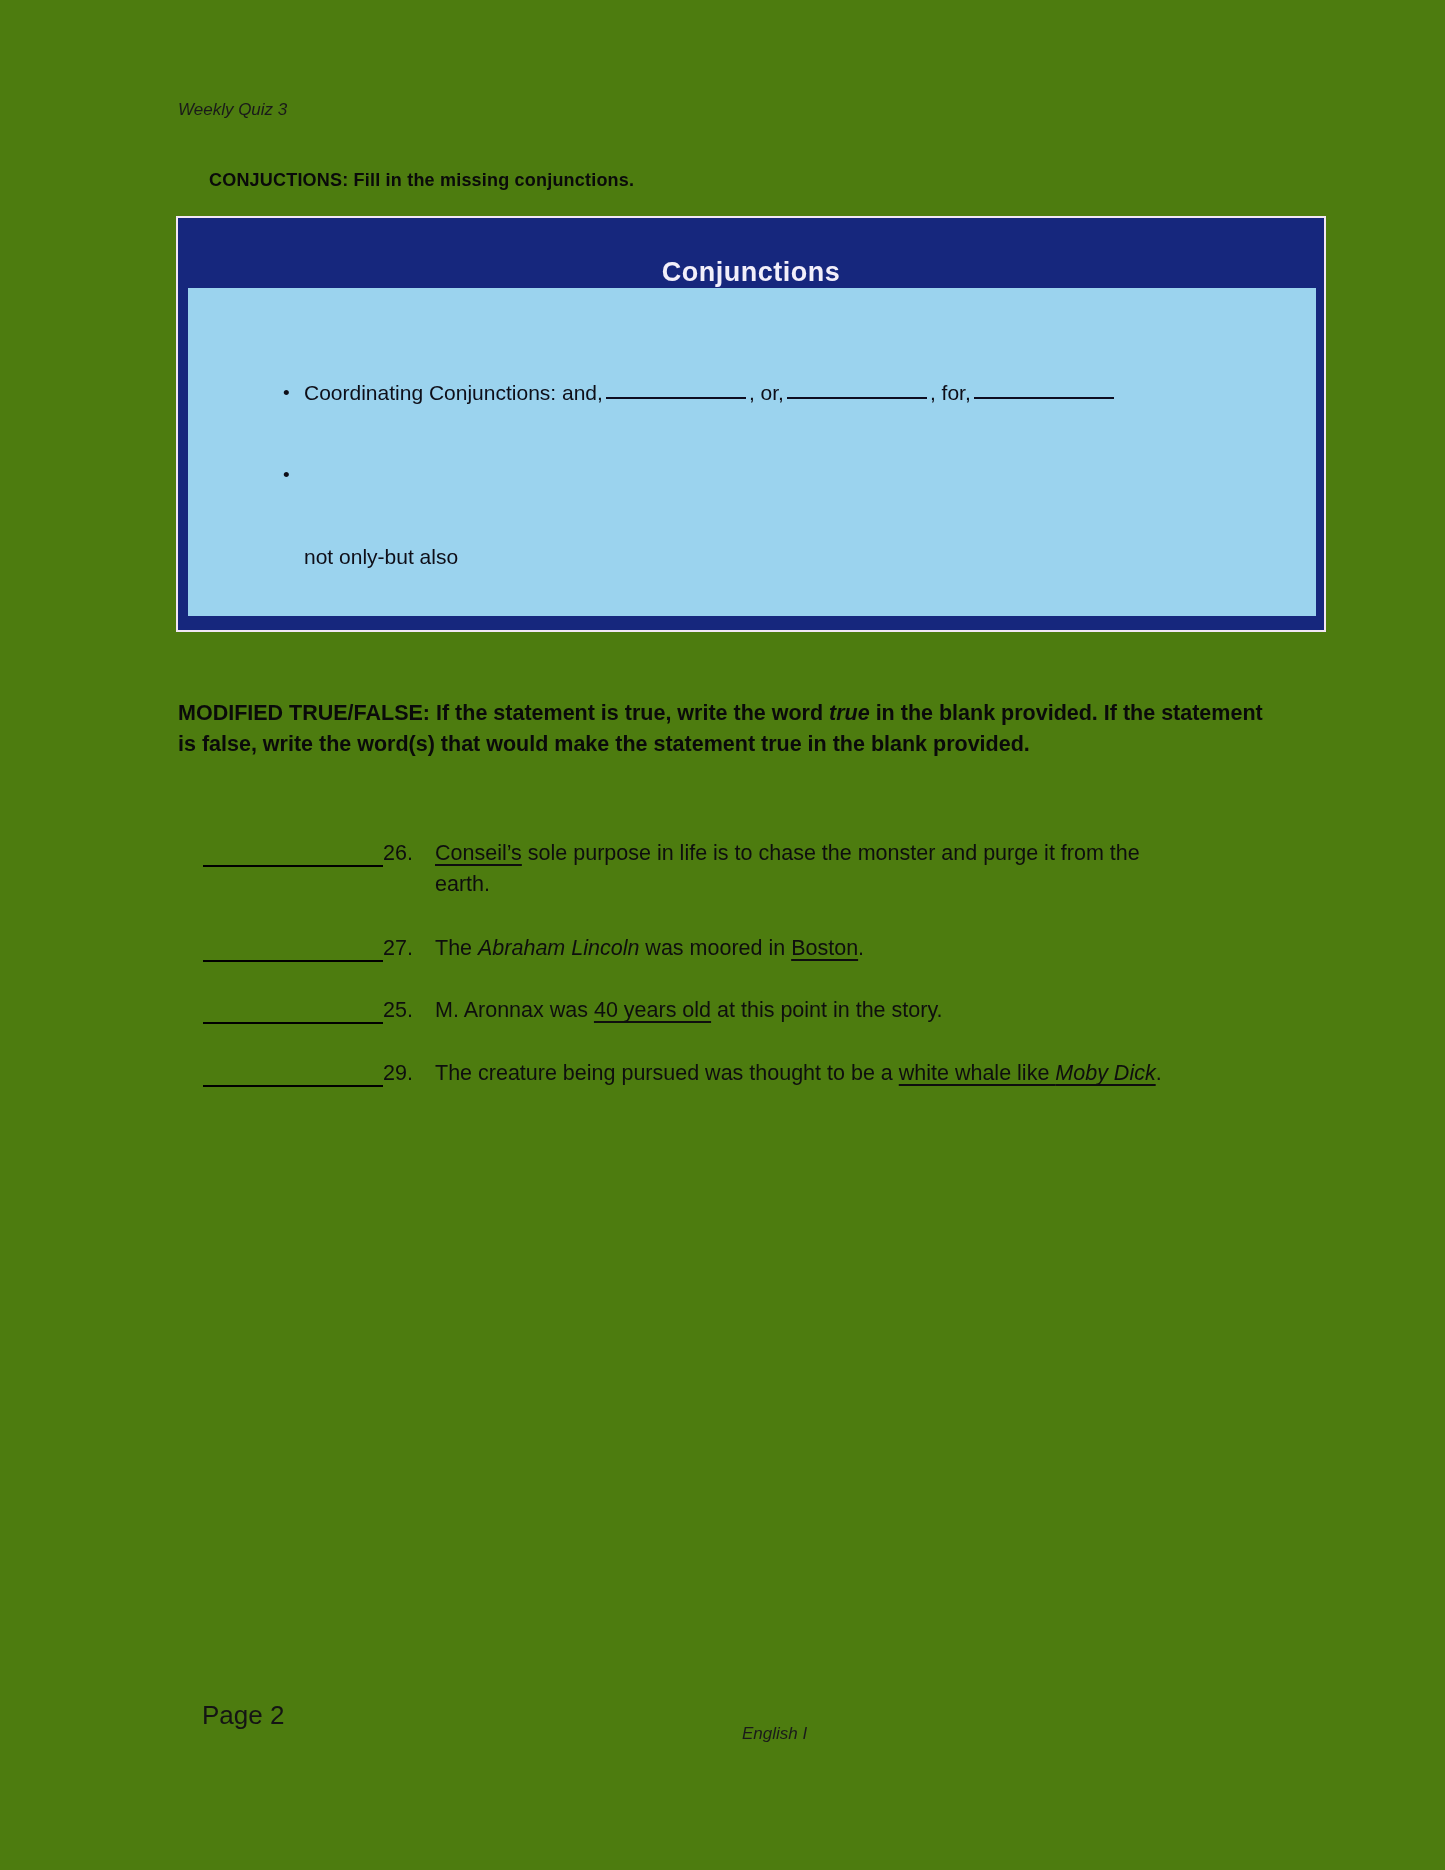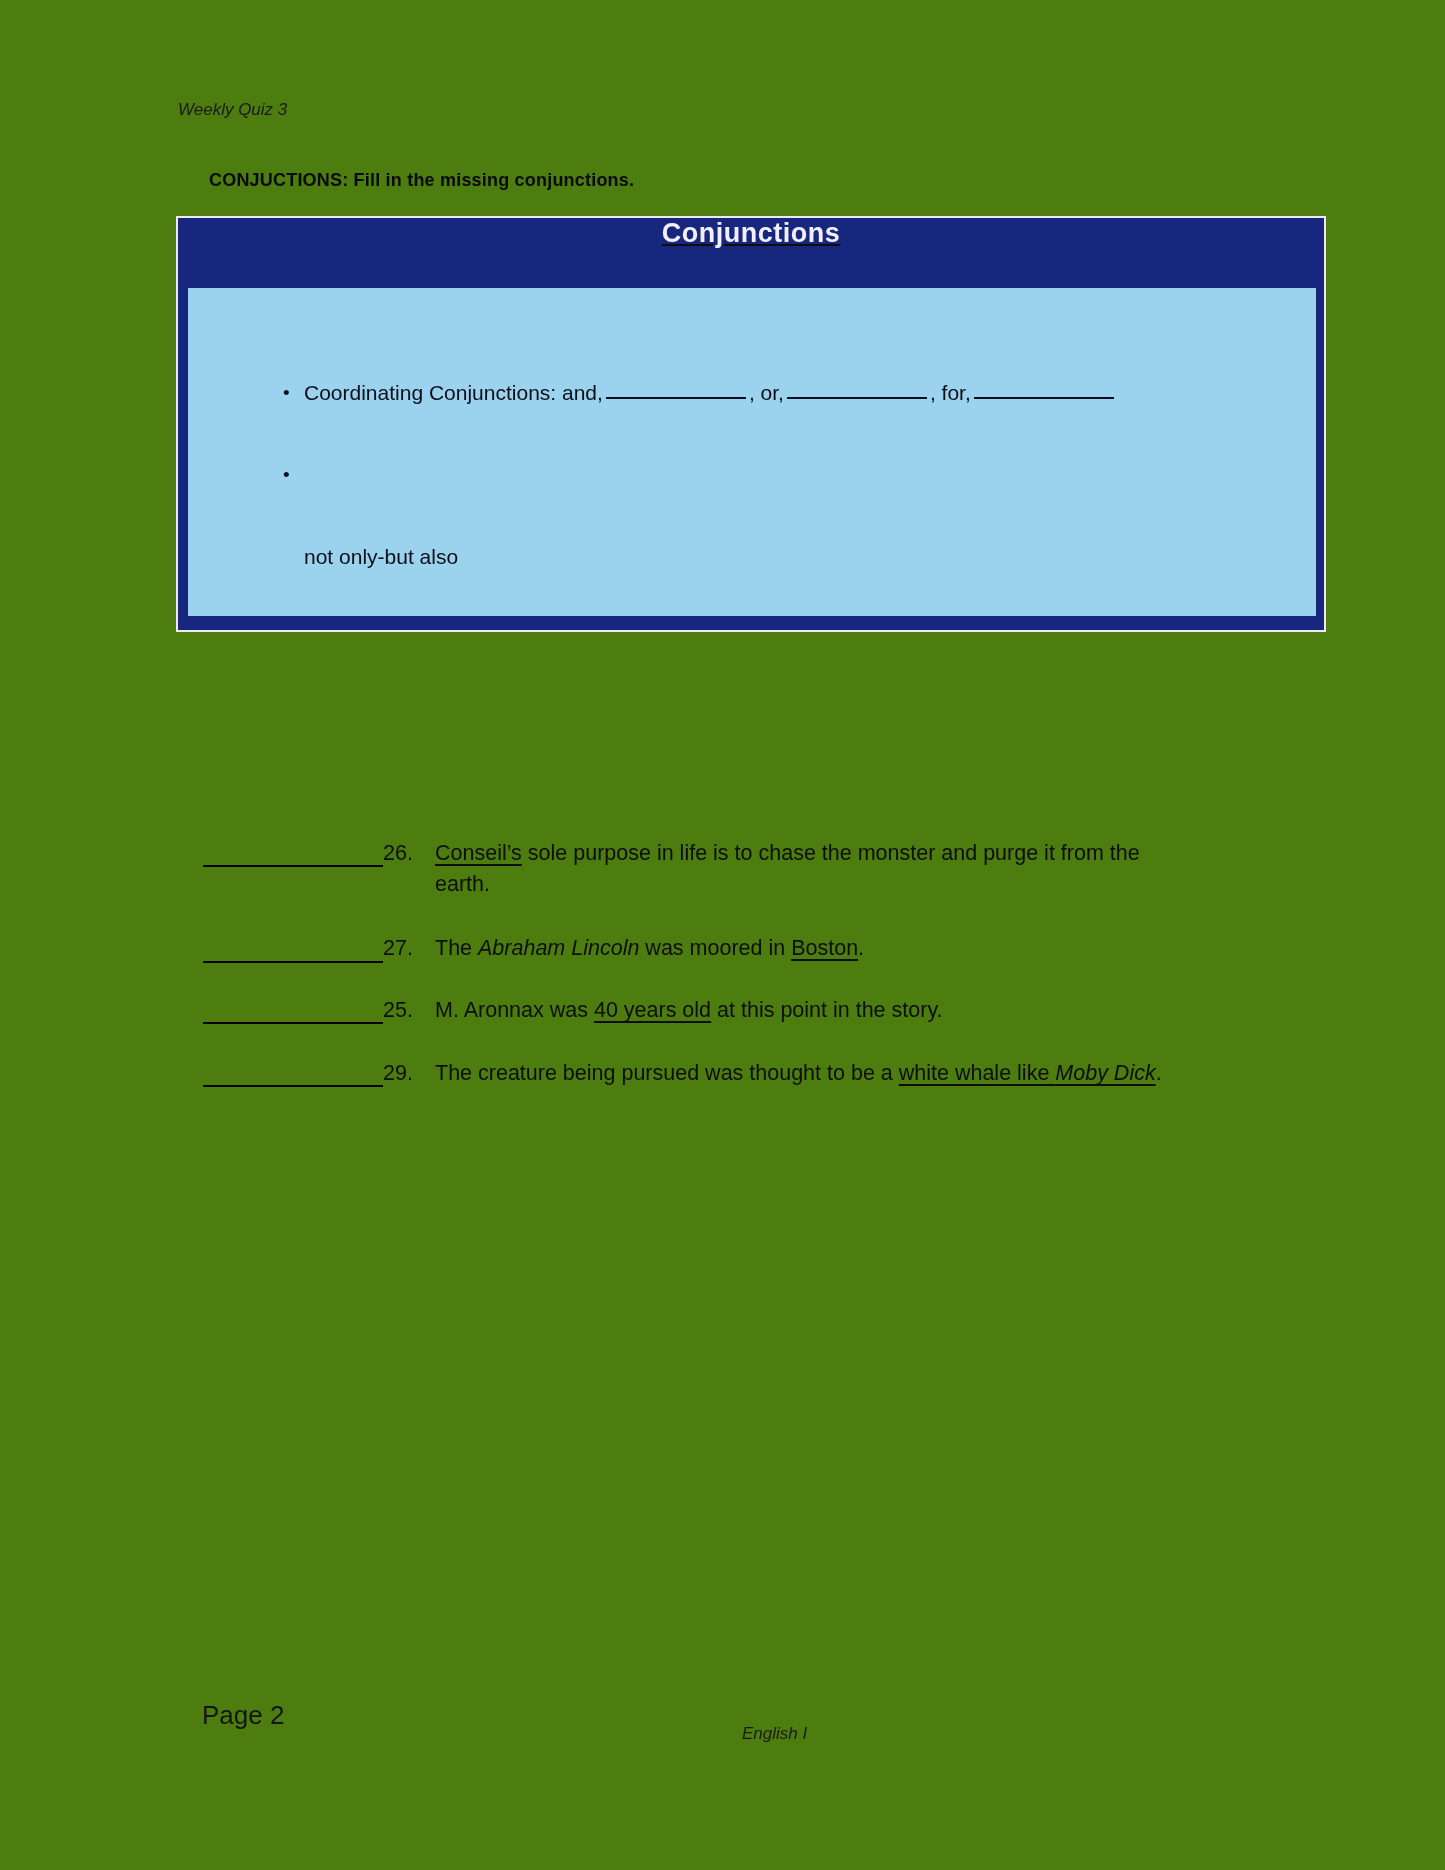--- a/index.html
+++ b/index.html
@@ -4,21 +4,21 @@
 <style>
   html,body{margin:0;padding:0;background:#ffffff;}
   body{width:1445px;height:1870px;font-family:"Liberation Sans","DejaVu Sans",sans-serif;color:#0d0d0d;}
   .page{position:relative;width:1445px;height:1870px;background:#4d7c0f;overflow:hidden;}
 
   .header-note{position:absolute;left:178px;top:100px;font-size:17px;font-style:italic;color:#1a1a1a;}
   .section-heading{position:absolute;left:178px;top:170px;font-size:18px;font-weight:bold;color:#0a0a0a;letter-spacing:0.2px;margin-left:31px;}
 
   
   .conj-box{position:absolute;left:178px;top:218px;width:1146px;height:412px;background:#16277d;box-shadow:0 0 0 2px #f2e7f4;box-sizing:border-box;}
-  .conj-box-header{height:70px;display:flex;align-items:flex-start;justify-content:center;text-decoration:underline;}
+  .conj-box-header{height:70px;display:flex;align-items:flex-end;justify-content:center;}
   .conj-box-title{font-size:27px;font-weight:bold;color:#f2effa;letter-spacing:0.5px;}
   .conj-box-body{margin:0 8px 14px 10px;height:328px;background:#9bd3ee;box-sizing:border-box;padding:92px 0 0 95px;overflow:hidden;}
   .bullet-row{display:flex;align-items:flex-start;font-size:21px;color:#0e0e18;white-space:pre;margin-bottom:56px;}
   .bullet-marker{width:21px;flex:0 0 21px;font-size:19px;line-height:26px;}
   .bullet-text{line-height:26px;}
   .continuation-line{font-size:21px;color:#0e0e18;margin-left:21px;line-height:26px;}
 
   .blank{display:inline-block;border-bottom:2px solid #0d0d20;margin:0 3px;transform:translateY(-1px);}
   .w140{width:140px;}
   .w105{width:105px;}
@@ -29,21 +29,21 @@
   .tf-heading{position:absolute;left:178px;top:698px;width:1105px;font-size:21.5px;font-weight:bold;line-height:31px;color:#0a0a0a;white-space:pre-wrap;}
   .em-bi{font-style:italic;font-weight:bold;}
 
   .q-row{position:absolute;left:203px;display:flex;align-items:flex-start;font-size:21.5px;line-height:31px;color:#0e0e0e;}
   .q-blank{flex:0 0 180px;width:180px;height:27px;border-bottom:2px solid #000;}
   .q-num{flex:0 0 52px;width:52px;}
   .q-text{max-width:880px;white-space:pre-wrap;}
   .q-text.nowrap{white-space:pre;}
   .u{text-decoration:underline;text-decoration-thickness:2px;text-underline-offset:4px;}
   .it{font-style:italic;}
-  .q26{top:838px;} .q27{top:933px;align-items:center;} .q28{top:995px;} .q29{top:1058px;}
+  .q26{top:838px;} .q27{top:933px;} .q28{top:995px;} .q29{top:1058px;}
 
   .footer-page{position:absolute;left:178px;top:1700px;font-size:26px;color:#141414;margin-left:24px;}
   .footer-course{position:absolute;left:742px;top:1724px;font-size:17px;font-style:italic;color:#1a1a1a;}
 </style>
 </head>
 <body>
 
 <div class="page">
 
   <div class="header-note">Weekly Quiz 3</div>
@@ -63,20 +63,21 @@
 
       <div class="bullet-row">
         <span class="bullet-marker">•</span>
       </div>
 
       <div class="continuation-line">not only-but also</div>
 
     </div>
   </div>
 
+  <div class="tf-heading"><span>MODIFIED TRUE/FALSE: If the statement is true, write the word </span><span class="em-bi">true</span><span> in the blank provided. If the statement is false, write the word(s) that would make the statement true in the blank provided.</span></div>
 
   <div class="q-row q26">
     <span class="q-blank"></span>
     <span class="q-num">26.</span>
     <span class="q-text"><span class="u">Conseil’s</span><span> sole purpose in life is to chase the monster and purge it from the</span><br><span>earth.</span></span>
   </div>
 
   <div class="q-row q27">
     <span class="q-blank"></span>
     <span class="q-num">27.</span>

